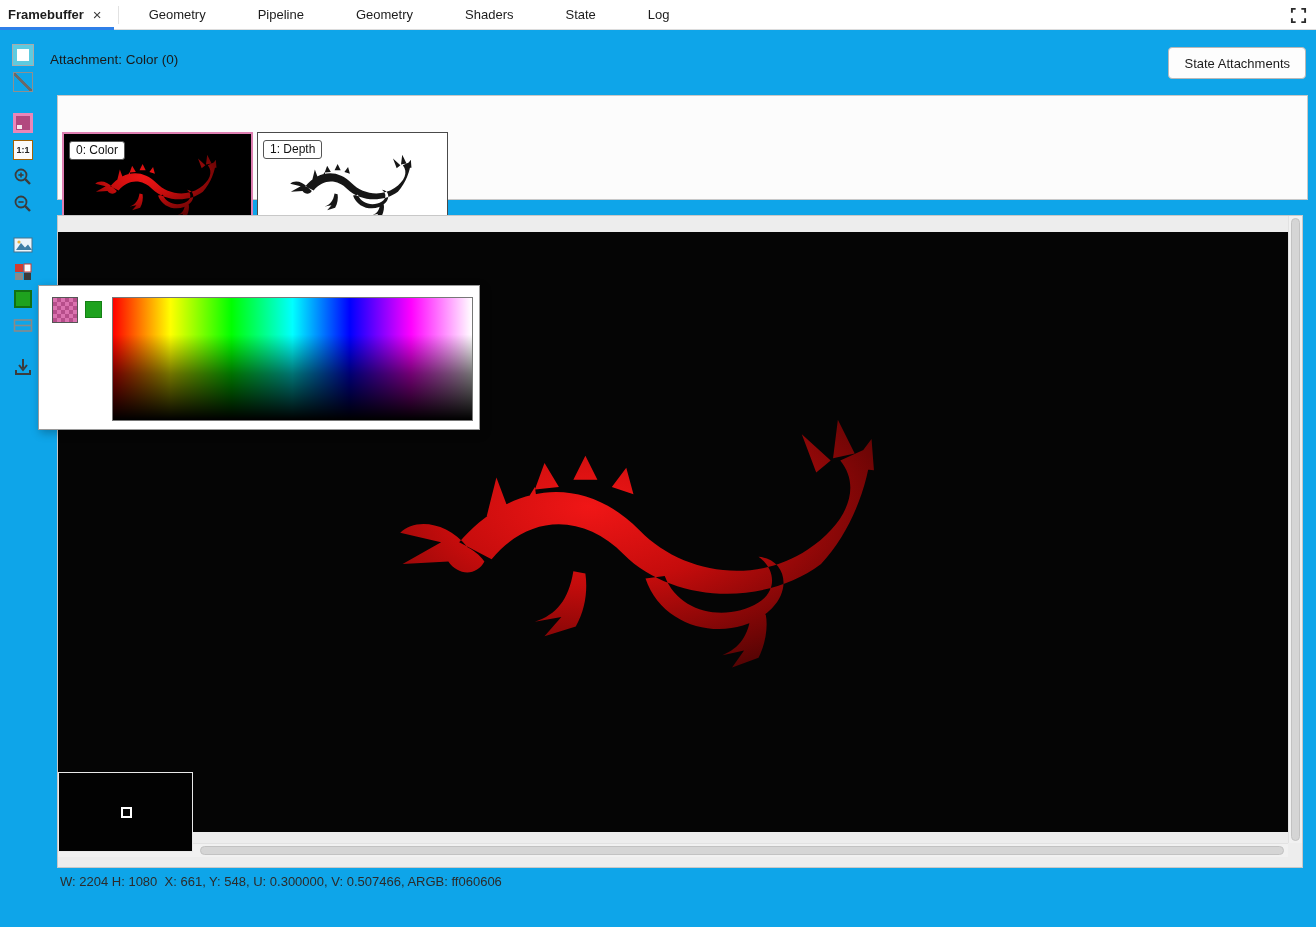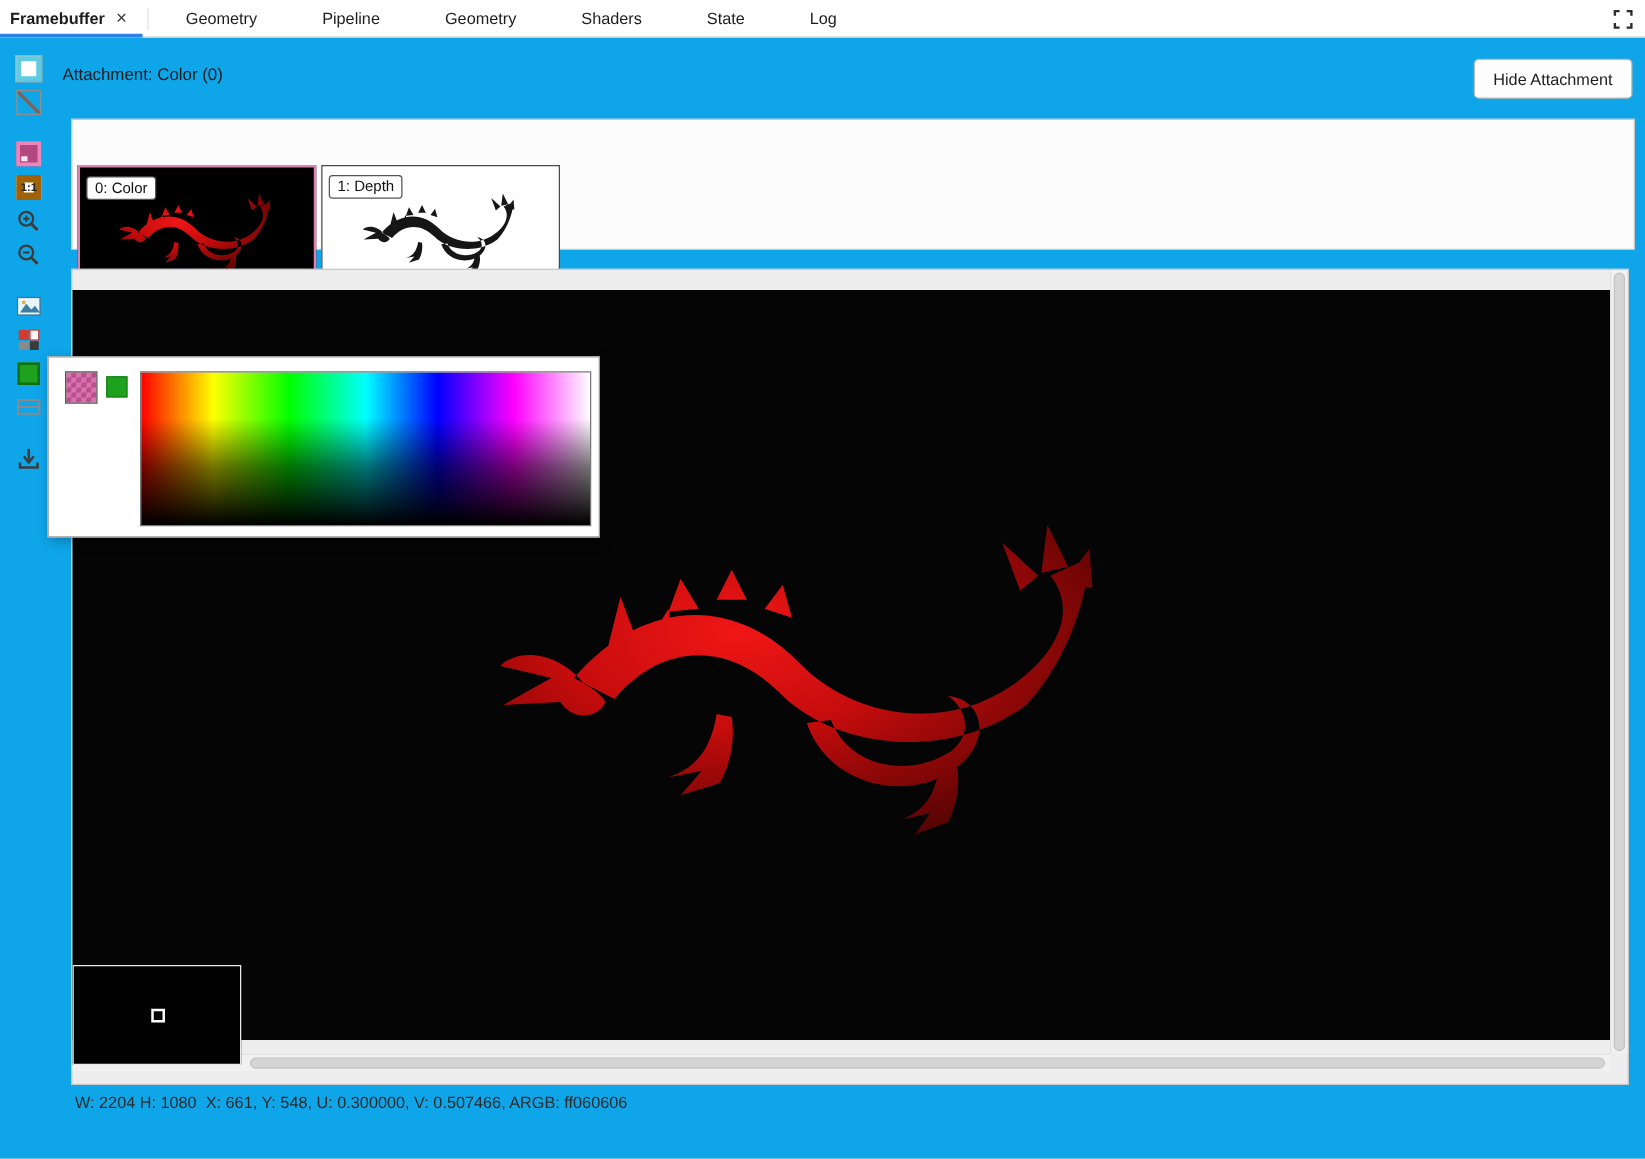--- a/index.html
+++ b/index.html
@@ -22,21 +22,21 @@
   
   .toolbar { position:absolute; left:10px; top:44px; width:26px; display:flex; flex-direction:column;
              align-items:center; }
   .tool { width:22px; height:22px; margin-bottom:5px; display:flex; align-items:center; justify-content:center; }
   .group-gap { margin-top:14px; }
   .sw-cyan { width:20px; height:20px; background:#ffffff; border:4px solid #5ecbe0; outline:1px solid #aaaaaa; }
   .sw-slash { width:20px; height:20px; border:1px solid #8f8f8f; background:
               linear-gradient(45deg, transparent 44%, #6a6a6a 44%, #6a6a6a 55%, transparent 55%); }
   .sw-pink { width:20px; height:20px; background:#b2487f; border:3px solid #ea86b8; position:relative; }
   .sw-pink::after { content:""; position:absolute; left:1px; bottom:1px; width:5px; height:4px; background:#f3e6ee; }
-  .one-to-one { width:20px; height:20px; border:6px solid #a16207; display:flex; align-items:center;
+  .one-to-one { width:20px; height:20px; border:1px solid #a16207; display:flex; align-items:center;
                 justify-content:center; font-size:9px; font-weight:bold; color:#222; background:#fbfbfb; }
   .sw-green { width:18px; height:18px; background:#1ea21e; border:2px solid #127012; }
 
   
   .attach-label { position:absolute; left:50px; top:52px; font-size:13.5px; color:#1a1a1a; }
   .hide-btn { position:absolute; right:10px; top:47px; height:32px; padding:0 15px;
               background:#fdfdfd; border:1px solid #b8b8b8; border-radius:4px;
               font-size:13px; color:#1c1c1c; display:flex; align-items:center; }
 
   
@@ -199,21 +199,21 @@
     <div class="tool group-gap">
       <svg class="icon" width="20" height="20" viewBox="0 0 20 20" fill="none" stroke="#3c3c3c" stroke-width="2">
         <line x1="10" y1="2" x2="10" y2="11"></line>
         <path d="M6,8 L10,13 L14,8"></path>
         <path d="M3,13 V17 H17 V13"></path>
       </svg>
     </div>
   </div>
 
   <div class="attach-label">Attachment: Color (0)</div>
-  <div class="hide-btn">Hide Attachment</div>
+  <div class="hide-btn">State Attachments</div>
 
   <div class="attachments">
     <div class="thumb sel-color">
       <svg class="icon" width="132" height="80" viewBox="0 0 420 260">
         <use href="#dragonPath" fill="url(#dragRed)"></use>
       </svg>
       <div class="chip">0: Color</div>
     </div>
     <div class="thumb depth">
       <svg class="icon" width="132" height="80" viewBox="0 0 420 260">

